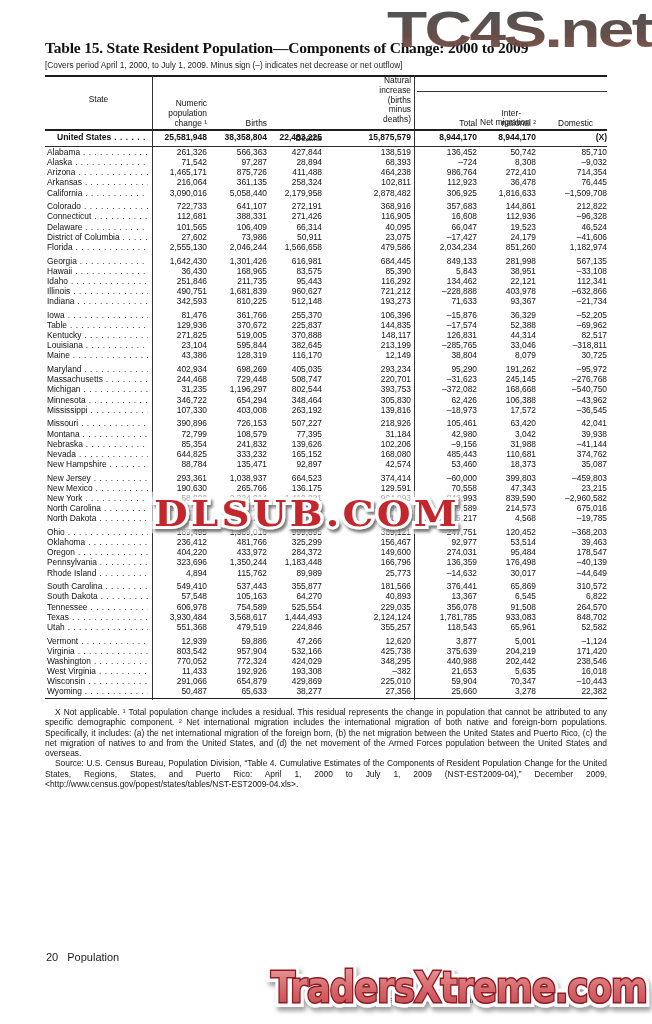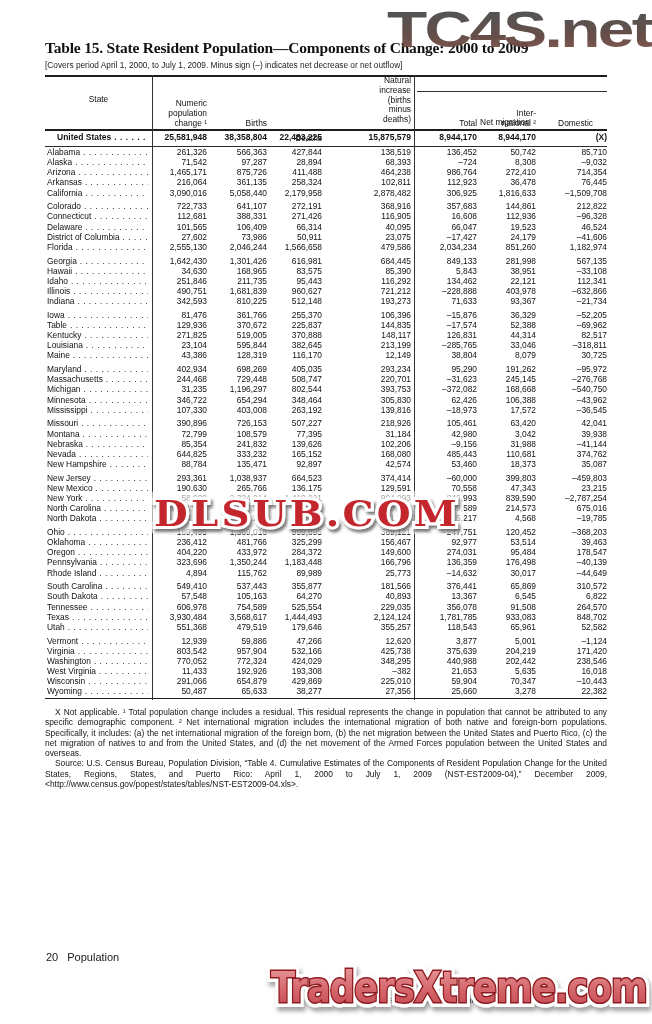--- a/index.html
+++ b/index.html
@@ -21,21 +21,21 @@
   .v2{left:368.5px;width:1.6px;}
 
   .hlab{position:absolute;line-height:9.8px;white-space:nowrap;}
   .h-state{left:0;width:107px;top:20px;text-align:center;}
   .h-change{right:400px;top:24px;text-align:right;}
   .h-births{right:340px;top:43.6px;text-align:left;}
   .h-deaths{right:285px;top:59px;text-align:right;}
   .h-natural{right:196px;top:1px;text-align:right;}
   .h-netmig{left:372px;width:176px;top:3px;text-align:center;margin-top:40px;}
   .h-total{right:130px;top:43.6px;text-align:right;}
-  .h-intl{right:71px;top:33.8px;text-align:right;}
+  .h-intl{right:71px;top:33.8px;}
   .h-domestic{right:14px;top:43.6px;text-align:right;}
 
   table.data{position:absolute;left:0;top:54px;width:562px;border-collapse:collapse;table-layout:fixed;}
   table.data td{padding:0;line-height:10.15px;vertical-align:middle;overflow:hidden;}
   tr.usrow{height:17.5px;font-weight:bold;font-size:8.5px;}
   tr.usrow td{border-bottom:1px solid #2a2a2a;}
   tr.brow{height:10.15px;}
   tr.gap{height:3.5px;}
   td.num{text-align:right;white-space:nowrap;}
   td.last{padding-right:14px;}
@@ -294,21 +294,21 @@
             <td class="num">281,998</td>
             <td class="num last">567,135</td>
           </tr>
           <tr class="brow">
             <td>
               <div class="stw">
                 <span class="nm">Hawaii</span>
                 <span class="ld"></span>
               </div>
             </td>
-            <td class="num">34,630</td>
+            <td class="num">36,430</td>
             <td class="num">168,965</td>
             <td class="num">83,575</td>
             <td class="num">85,390</td>
             <td class="num">5,843</td>
             <td class="num">38,951</td>
             <td class="num last">–33,108</td>
           </tr>
           <tr class="brow">
             <td>
               <div class="stw">
@@ -627,21 +627,21 @@
                 <span class="nm">New York</span>
                 <span class="ld"></span>
               </div>
             </td>
             <td class="num">58,000</td>
             <td class="num">2,324,014</td>
             <td class="num">1,419,021</td>
             <td class="num">904,993</td>
             <td class="num">–846,993</td>
             <td class="num">839,590</td>
-            <td class="num last">–2,787,254</td>
+            <td class="num last">–2,960,582</td>
           </tr>
           <tr class="brow">
             <td>
               <div class="stw">
                 <span class="nm">North Carolina</span>
                 <span class="ld"></span>
               </div>
             </td>
             <td class="num">1,331,571</td>
             <td class="num">1,184,237</td>
@@ -809,21 +809,21 @@
           </tr>
           <tr class="brow">
             <td>
               <div class="stw">
                 <span class="nm">Utah</span>
                 <span class="ld"></span>
               </div>
             </td>
             <td class="num">551,368</td>
             <td class="num">479,519</td>
-            <td class="num">179,646</td>
+            <td class="num">224,846</td>
             <td class="num">355,257</td>
             <td class="num">118,543</td>
             <td class="num">65,961</td>
             <td class="num last">52,582</td>
           </tr>
           <tr class="gap">
             <td colspan="8"></td>
           </tr>
           <tr class="brow">
             <td>

